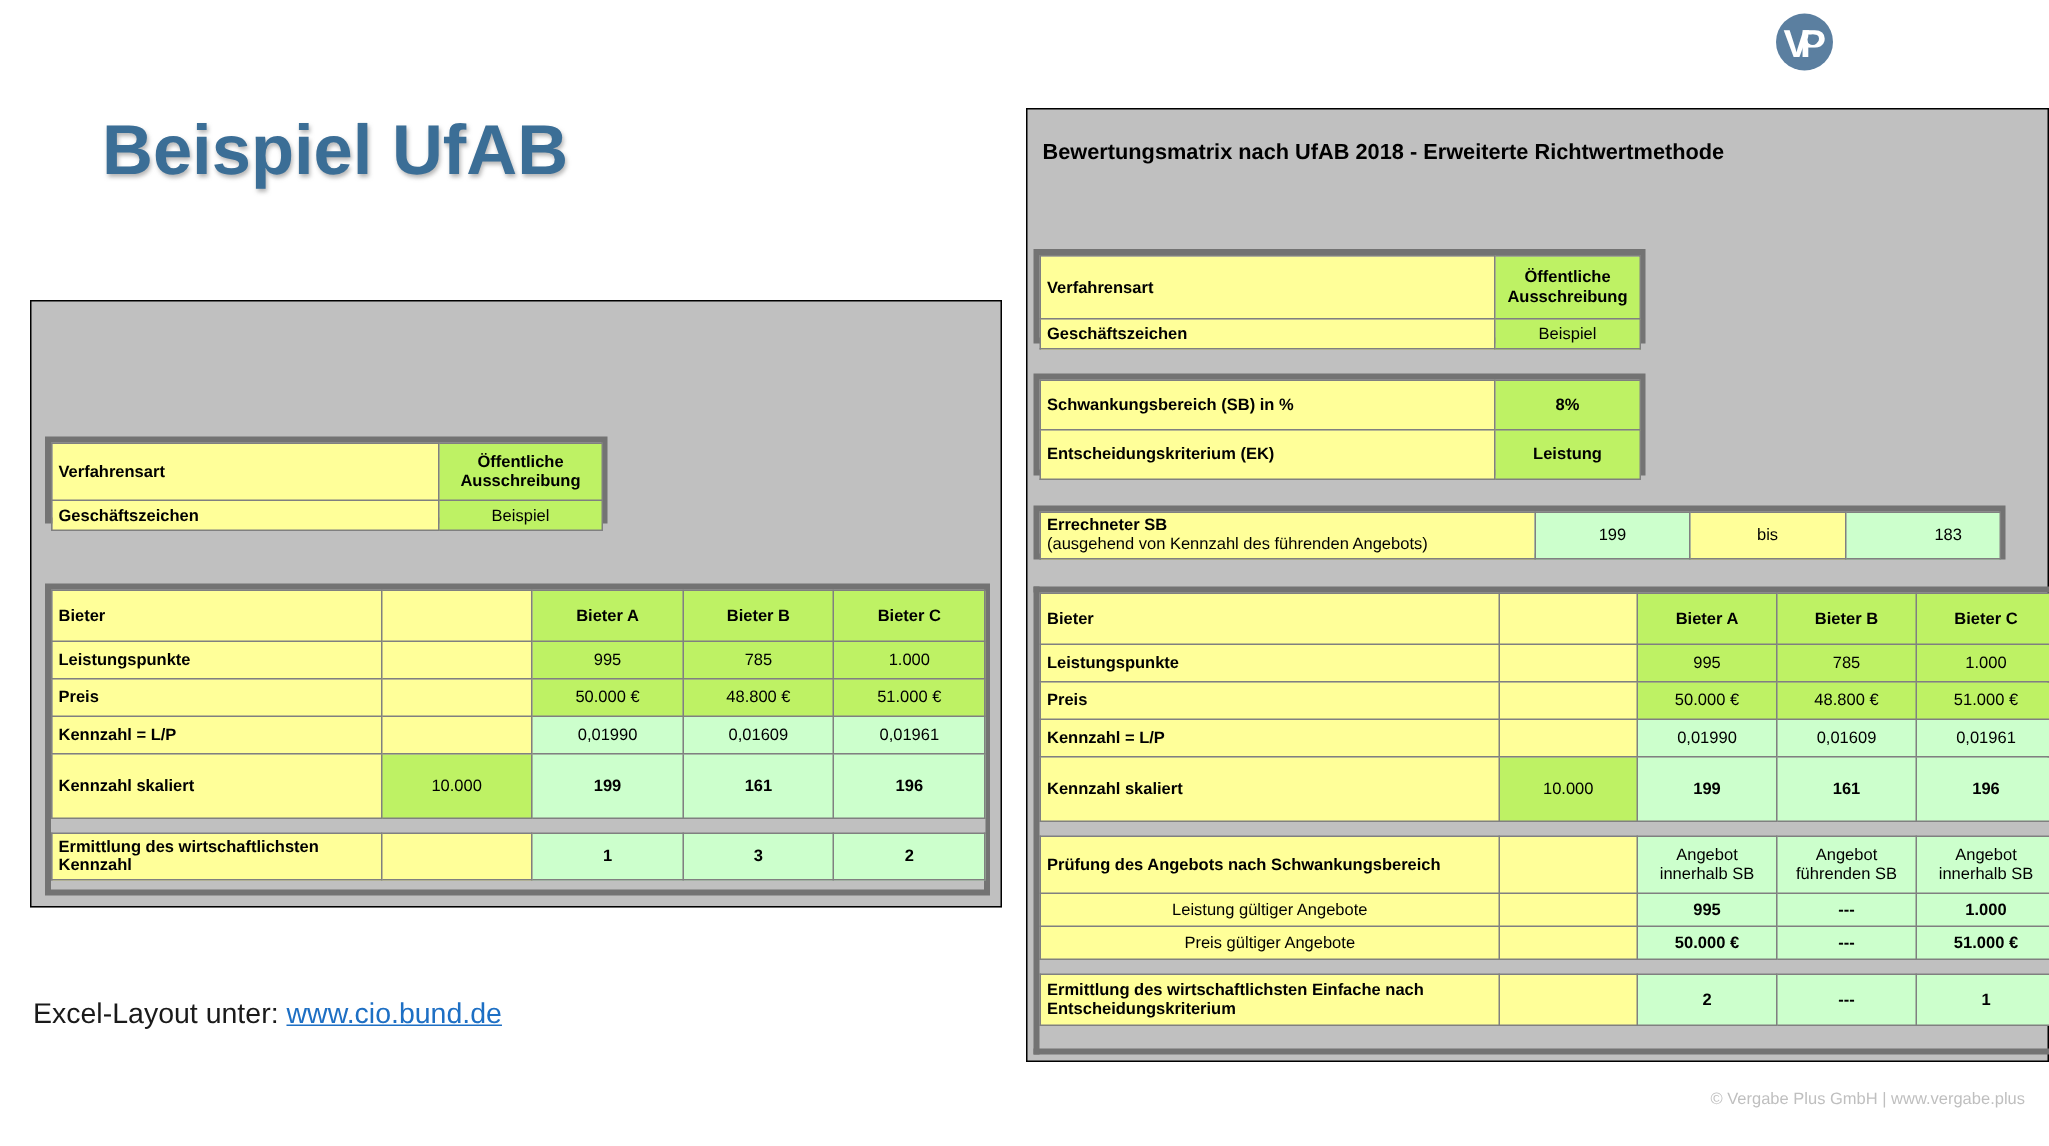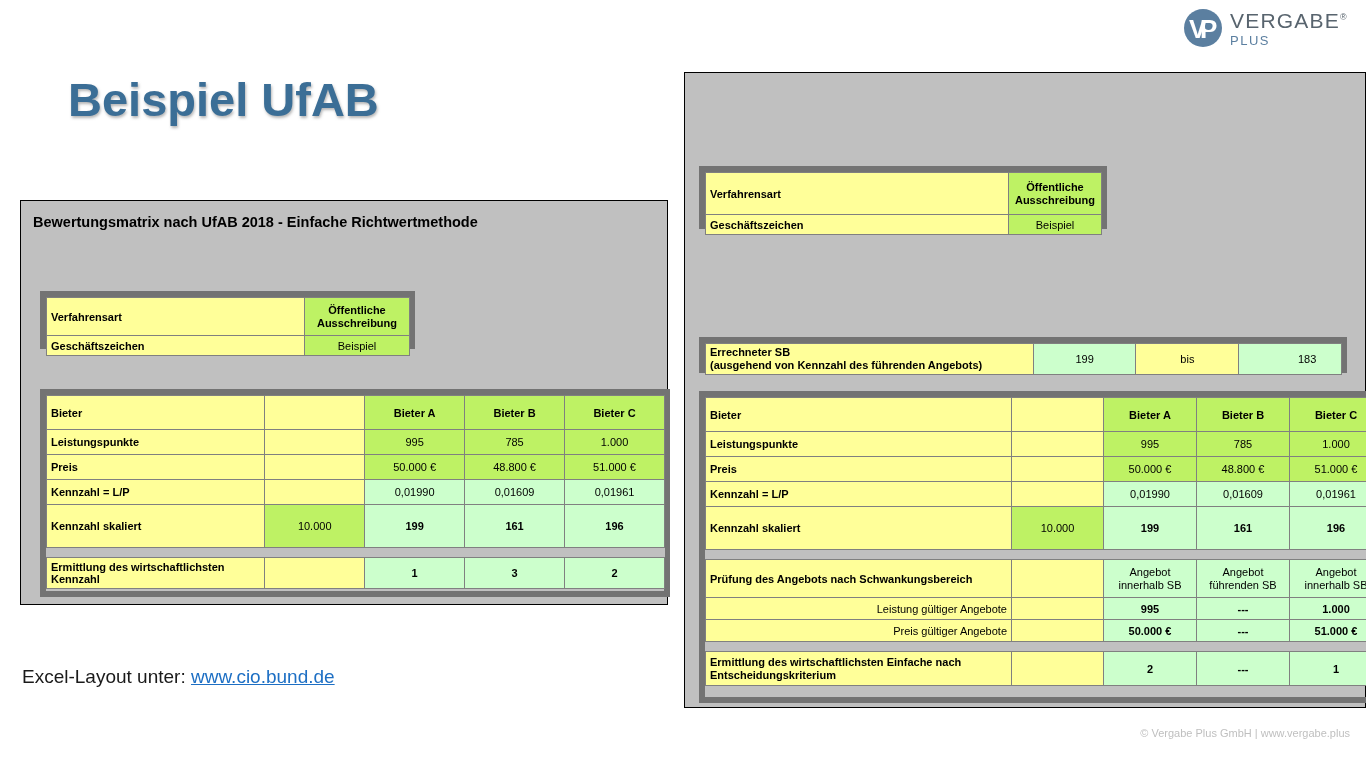--- a/index.html
+++ b/index.html
@@ -32,56 +32,51 @@
   }
 
   
   .matrix{position:absolute;background:#c0c0c0;border:1px solid #000;box-sizing:border-box;}
   .mtitle{font-size:14.5px;font-weight:bold;color:#000;}
   .grid{display:table;border-collapse:collapse;table-layout:fixed;}
   .row{display:table-row;}
   .cell{display:table-cell;vertical-align:middle;border:1px solid #808080;box-sizing:border-box;
         font-size:11px;color:#000;padding:2px 4px;}
   .lbl{background:#ffff99;font-weight:bold;text-align:left;}
-  .lbl-n{background:#ffff99;font-weight:normal;text-align:right;}
+  .lbl-n{background:#ffff99;font-weight:normal;text-align:center;}
   .white{background:#bef264;text-align:center;}
   .green{background:#ccffcc;text-align:center;}
   .yellowc{background:#ffff99;text-align:center;font-weight:normal;}
   .b{font-weight:bold;}
   .spacer{background:#c0c0c0;height:10px;}
 
-  .blk{position:absolute;border:6px solid #737373;box-sizing:border-box;margin-left:10px;}
+  .blk{position:absolute;border:4px solid #737373;box-sizing:border-box;}
 
   
   #excel-line{position:absolute;left:22px;top:666px;font-size:19px;color:#1a1a1a;}
   #excel-line a{color:#1d6fc4;text-decoration:underline;}
 
   
   #footer{position:absolute;right:16px;top:727px;font-size:11px;color:#bfbfbf;}
 </style>
 </head>
 <body>
 
 <div id="logo">
   <div class="mark">
     <span class="v">V</span>
       <span class="p">P</span>
       <span class="hole"></span>
   </div>
-  <div class="words">
-    <div class="w1"><span>VERGABE</span><span class="reg">®</span></div>
-    <div class="w2">PLUS</div>
-  </div>
 </div>
 
 <div id="page-title">Beispiel UfAB</div>
 
 <div class="matrix" style="left:20px;top:200px;width:648px;height:405px;">
 
-  <div class="mtitle" style="position:absolute;left:12px;top:13px;">Bewertungsmatrix nach UfAB 2018 - Einfache Richtwertmethode</div>
 
   <div class="blk" style="left:9px;top:90px;width:375px;height:58px;">
     <div class="grid" style="width:100%;height:100%;">
       <div class="row">
         <div class="cell lbl" style="width:258px;height:38px;">Verfahrensart</div>
         <div class="cell white b" style="height:38px;line-height:13px;">Öffentliche Ausschreibung</div>
       </div>
       <div class="row">
         <div class="cell lbl" style="height:20px;">Geschäftszeichen</div>
         <div class="cell white" style="height:20px;">Beispiel</div>
@@ -145,41 +140,54 @@
         <div class="cell green b">1</div>
         <div class="cell green b">3</div>
         <div class="cell green b">2</div>
       </div>
     </div>
   </div>
 </div>
 
 <div class="matrix" style="left:684px;top:72px;width:682px;height:636px;">
 
+  <div class="mtitle" style="position:absolute;left:10px;top:21px;">Bewertungsmatrix nach UfAB 2018 - Erweiterte Richtwertmethode</div>
 
   <div class="blk" style="left:4px;top:93px;width:408px;height:63px;">
     <div class="grid" style="width:100%;height:100%;">
       <div class="row">
         <div class="cell lbl" style="width:303px;height:42px;">Verfahrensart</div>
         <div class="cell white b" style="height:42px;line-height:13px;">Öffentliche Ausschreibung</div>
       </div>
       <div class="row">
         <div class="cell lbl" style="height:20px;">Geschäftszeichen</div>
         <div class="cell white" style="height:20px;">Beispiel</div>
       </div>
     </div>
   </div>
 
+  <div class="blk" style="left:4px;top:176px;width:408px;height:68px;">
+    <div class="grid" style="width:100%;height:100%;">
+      <div class="row">
+        <div class="cell lbl" style="width:303px;height:33px;">Schwankungsbereich (SB) in %</div>
+        <div class="cell white b" style="height:33px;">8%</div>
+      </div>
+      <div class="row">
+        <div class="cell lbl" style="height:33px;">Entscheidungskriterium (EK)</div>
+        <div class="cell white b" style="height:33px;">Leistung</div>
+      </div>
+    </div>
+  </div>
 
   <div class="blk" style="left:4px;top:264px;width:648px;height:36px;">
     <div class="grid" style="width:100%;height:100%;">
       <div class="row">
         <div class="cell lbl" style="width:303px;line-height:13px;">
           <span>Errechneter SB</span><br>
-          <span style="font-weight:bold;">(ausgehend von Kennzahl des führenden Angebots)</span>
+          <span style="font-weight:normal;">(ausgehend von Kennzahl des führenden Angebots)</span>
         </div>
         <div class="cell green" style="width:95px;">199</div>
         <div class="cell yellowc" style="width:95px;">bis</div>
         <div class="cell green" style="width:95px;padding-left:38px;">183</div>
       </div>
     </div>
   </div>
 
   <div class="blk" style="left:4px;top:318px;width:680px;height:312px;border-right:none;">
     <div class="grid" style="width:100%;">

